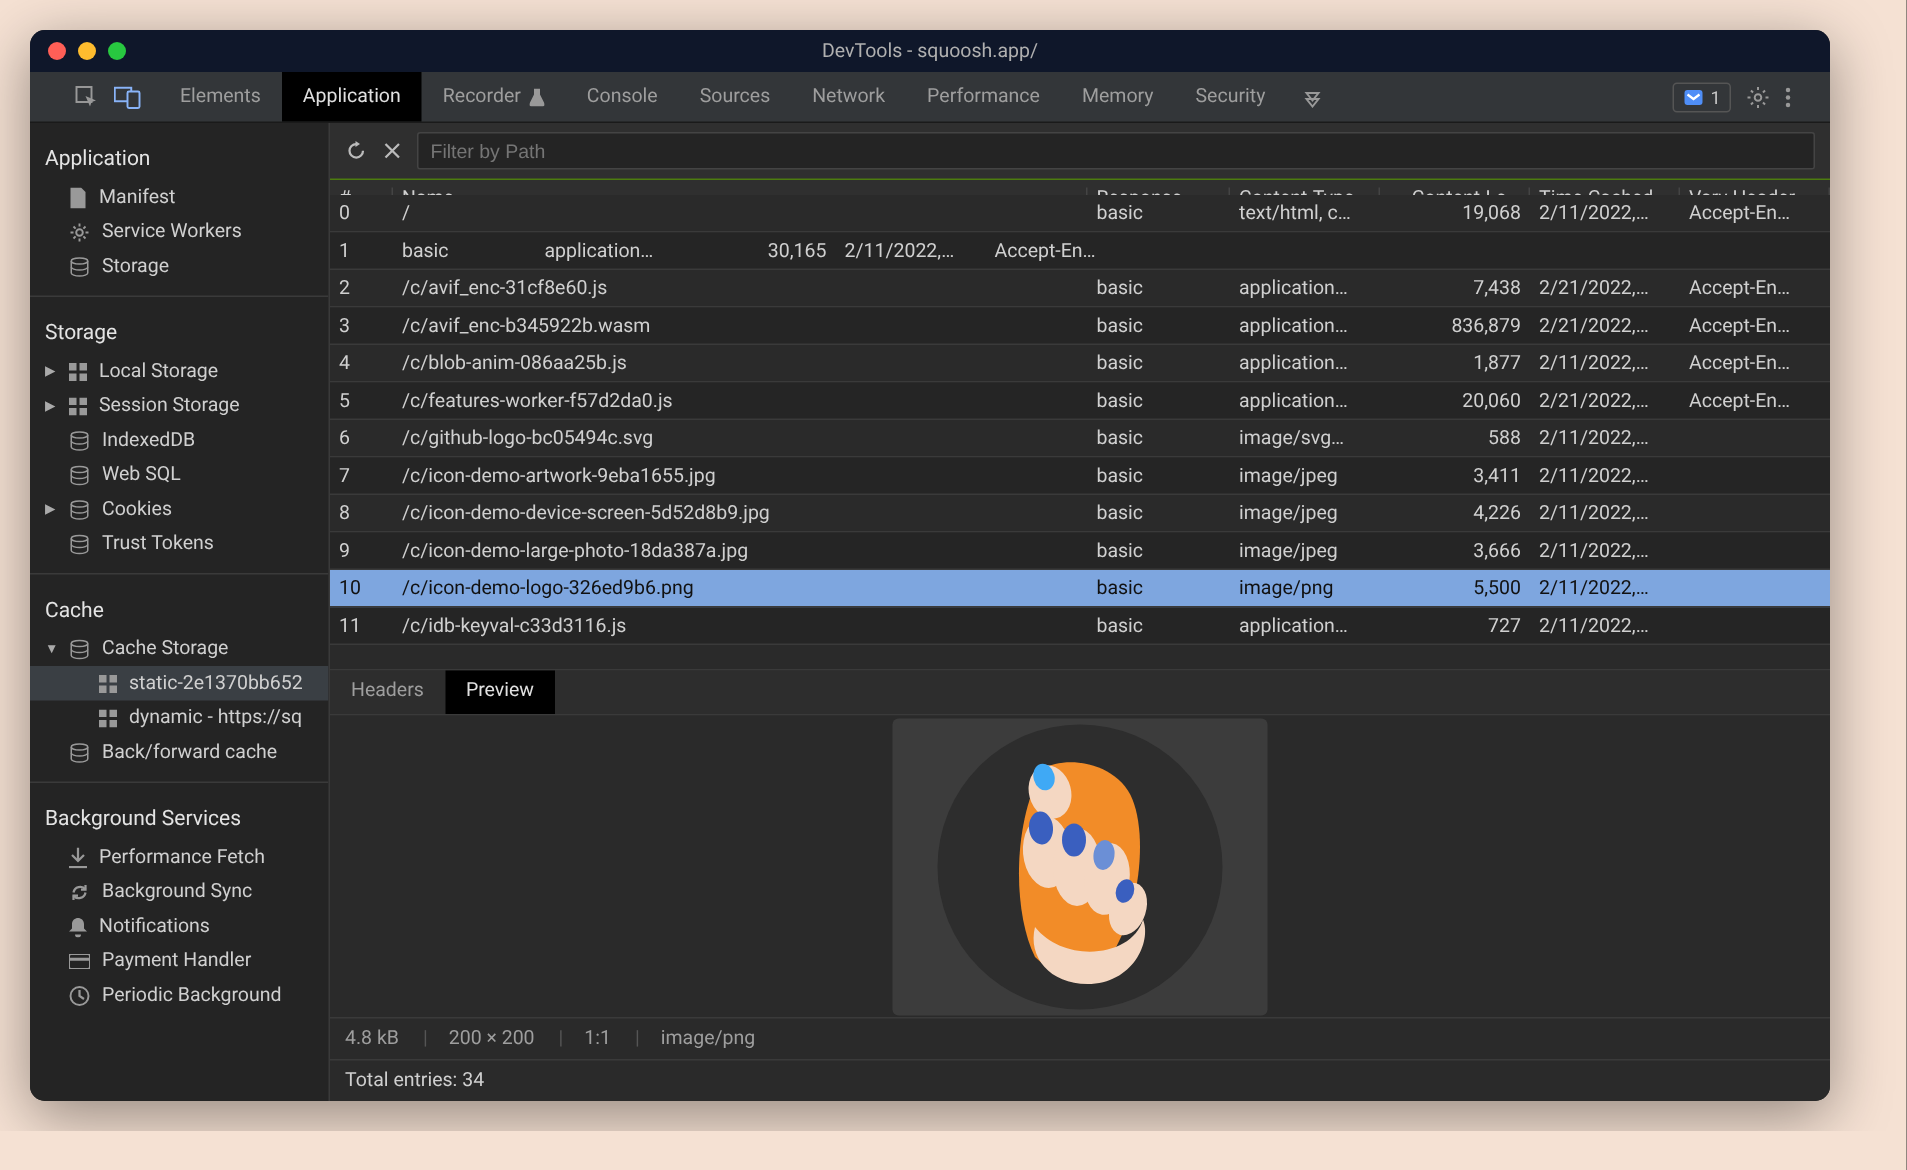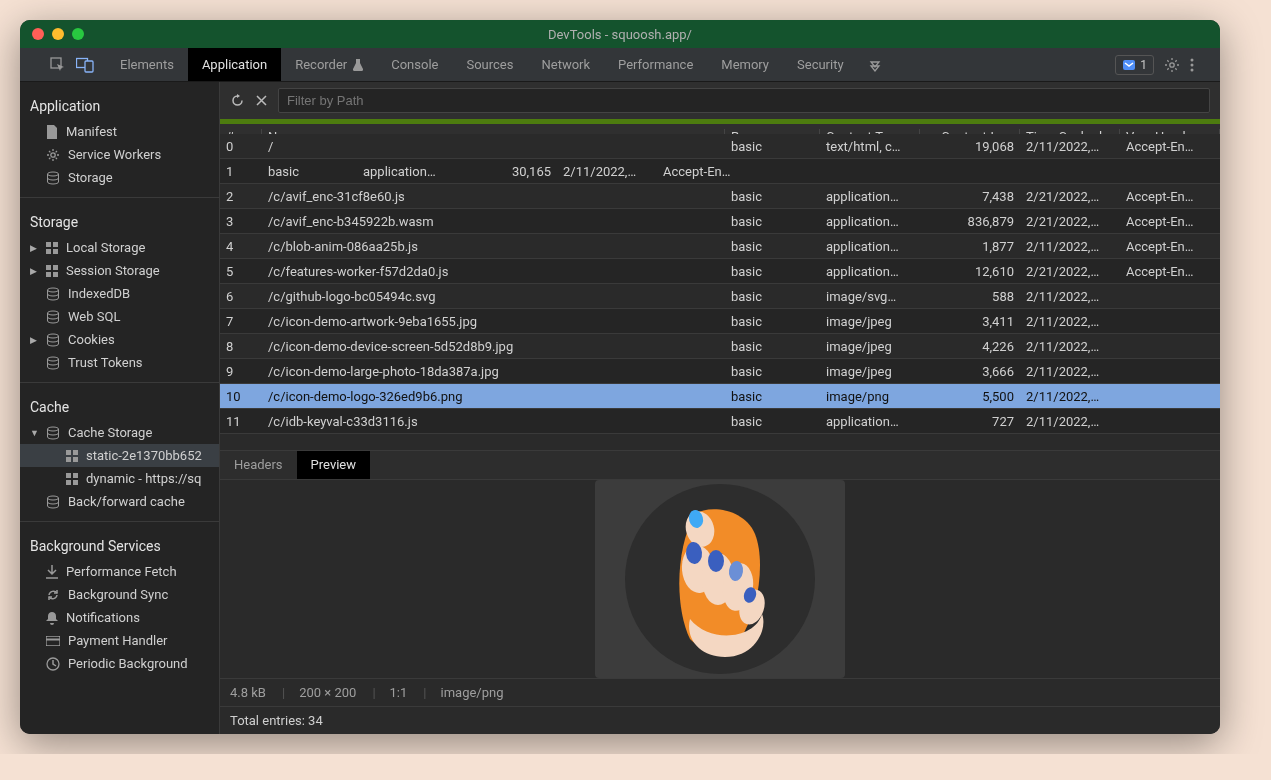--- a/index.html
+++ b/index.html
@@ -15,21 +15,21 @@
     height: 714px;
     background: #2a2a2a;
     border-radius: 10px;
     overflow: hidden;
     box-shadow: 0 10px 40px rgba(0,0,0,0.4);
     display: flex;
     flex-direction: column;
   }
   .titlebar {
     height: 28px;
-    background: #14532d;
+    background: #0f172a;
     display: flex;
     align-items: center;
     padding: 0 12px;
     position: relative;
   }
   .traffic-lights { display: flex; gap: 8px; }
   .tl { width: 12px; height: 12px; border-radius: 50%; }
   .tl.red { background: #ff5f57; }
   .tl.yellow { background: #febc2e; }
   .tl.green { background: #28c840; }
@@ -83,21 +83,21 @@
   .side-item.level2 { padding-left: 46px; }
   .side-item.selected { background: #3a3f44; }
   .side-item .tri {
     position: absolute; margin-left: -16px;
     font-size: 9px; color: #aaa;
   }
   .divider { height: 1px; background: #3a3a3a; margin: 8px 0; }
   .content { flex: 1; display: flex; flex-direction: column; background: #2a2a2a; overflow:hidden; }
   .filter-row {
     display: flex; align-items: center; gap: 10px;
-    padding: 6px 10px; border-bottom: 5px solid #4d7c0f;
+    padding: 6px 10px; border-bottom: 1px solid #4d7c0f;
     background: #2f2f2f;
   }
   .filter-input {
     flex: 1; background: #242424; border: 1px solid #444;
     color: #ccc; padding: 4px 8px; font-size: 13px; border-radius: 2px;
   }
   .table { flex-shrink: 0; border-bottom: 1px solid #3a3a3a; }
   .table-header, .table-row {
     display: flex; align-items: center;
     border-bottom: 1px solid #3a3a3a;
@@ -484,21 +484,21 @@
               <div class="col c-ctype">application…</div>
               <div class="col c-clen">1,877</div>
               <div class="col c-time">2/11/2022,…</div>
               <div class="col c-vary">Accept-En…</div>
             </div>
             <div class="table-row even">
               <div class="col c-idx">5</div>
               <div class="col c-name">/c/features-worker-f57d2da0.js</div>
               <div class="col c-resp">basic</div>
               <div class="col c-ctype">application…</div>
-              <div class="col c-clen">12,610</div>
+              <div class="col c-clen">20,060</div>
               <div class="col c-time">2/21/2022,…</div>
               <div class="col c-vary">Accept-En…</div>
             </div>
             <div class="table-row odd">
               <div class="col c-idx">6</div>
               <div class="col c-name">/c/github-logo-bc05494c.svg</div>
               <div class="col c-resp">basic</div>
               <div class="col c-ctype">image/svg…</div>
               <div class="col c-clen">588</div>
               <div class="col c-time">2/11/2022,…</div>

